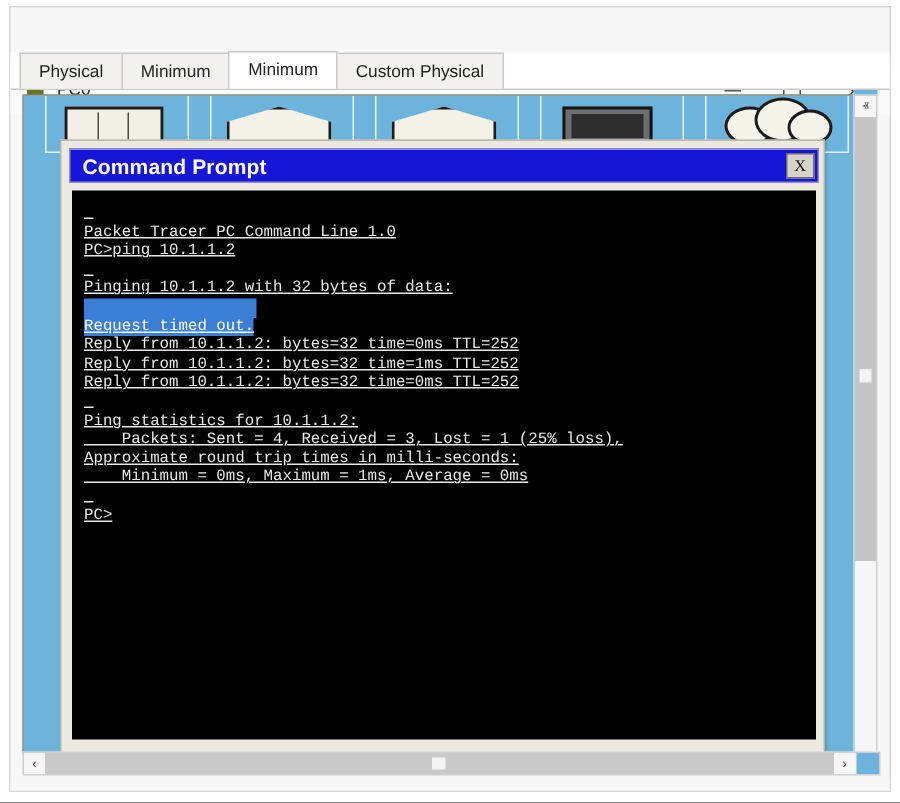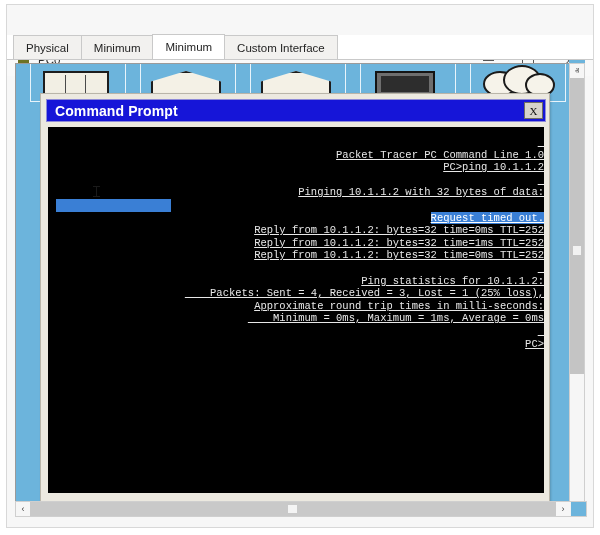--- a/index.html
+++ b/index.html
@@ -135,21 +135,20 @@
   #desktop-viewport {
     position: absolute;
     left: 8px;
     top: 58px;
     width: 556px;
     height: 440px;
     background: #4d7c0f;
     border: 1px solid #9a9a9a;
     box-sizing: border-box;
     overflow: hidden;
-    text-align: right;
   }
   #desktop-surface {
     position: absolute;
     left: 0; top: 0;
     width: 100%;
     height: 100%;
     background: #6cb4dc;
   }
   
   .icon-tile {
@@ -468,21 +467,21 @@
       <div class="tab">
         <span>Physical</span>
       </div>
       <div class="tab">
         <span>Minimum</span>
       </div>
       <div class="tab active">
         <span>Minimum</span>
       </div>
       <div class="tab">
-        <span>Custom Interface</span>
+        <span>Custom Physical</span>
       </div>
     </div>
 
   <div id="desktop-viewport">
     <div id="desktop-surface">
 
       <div class="icon-tile" style="left:14px">
         <div class="icon-art">
           <div class="art-doc">
             <div class="col" style="left:20px"></div>

